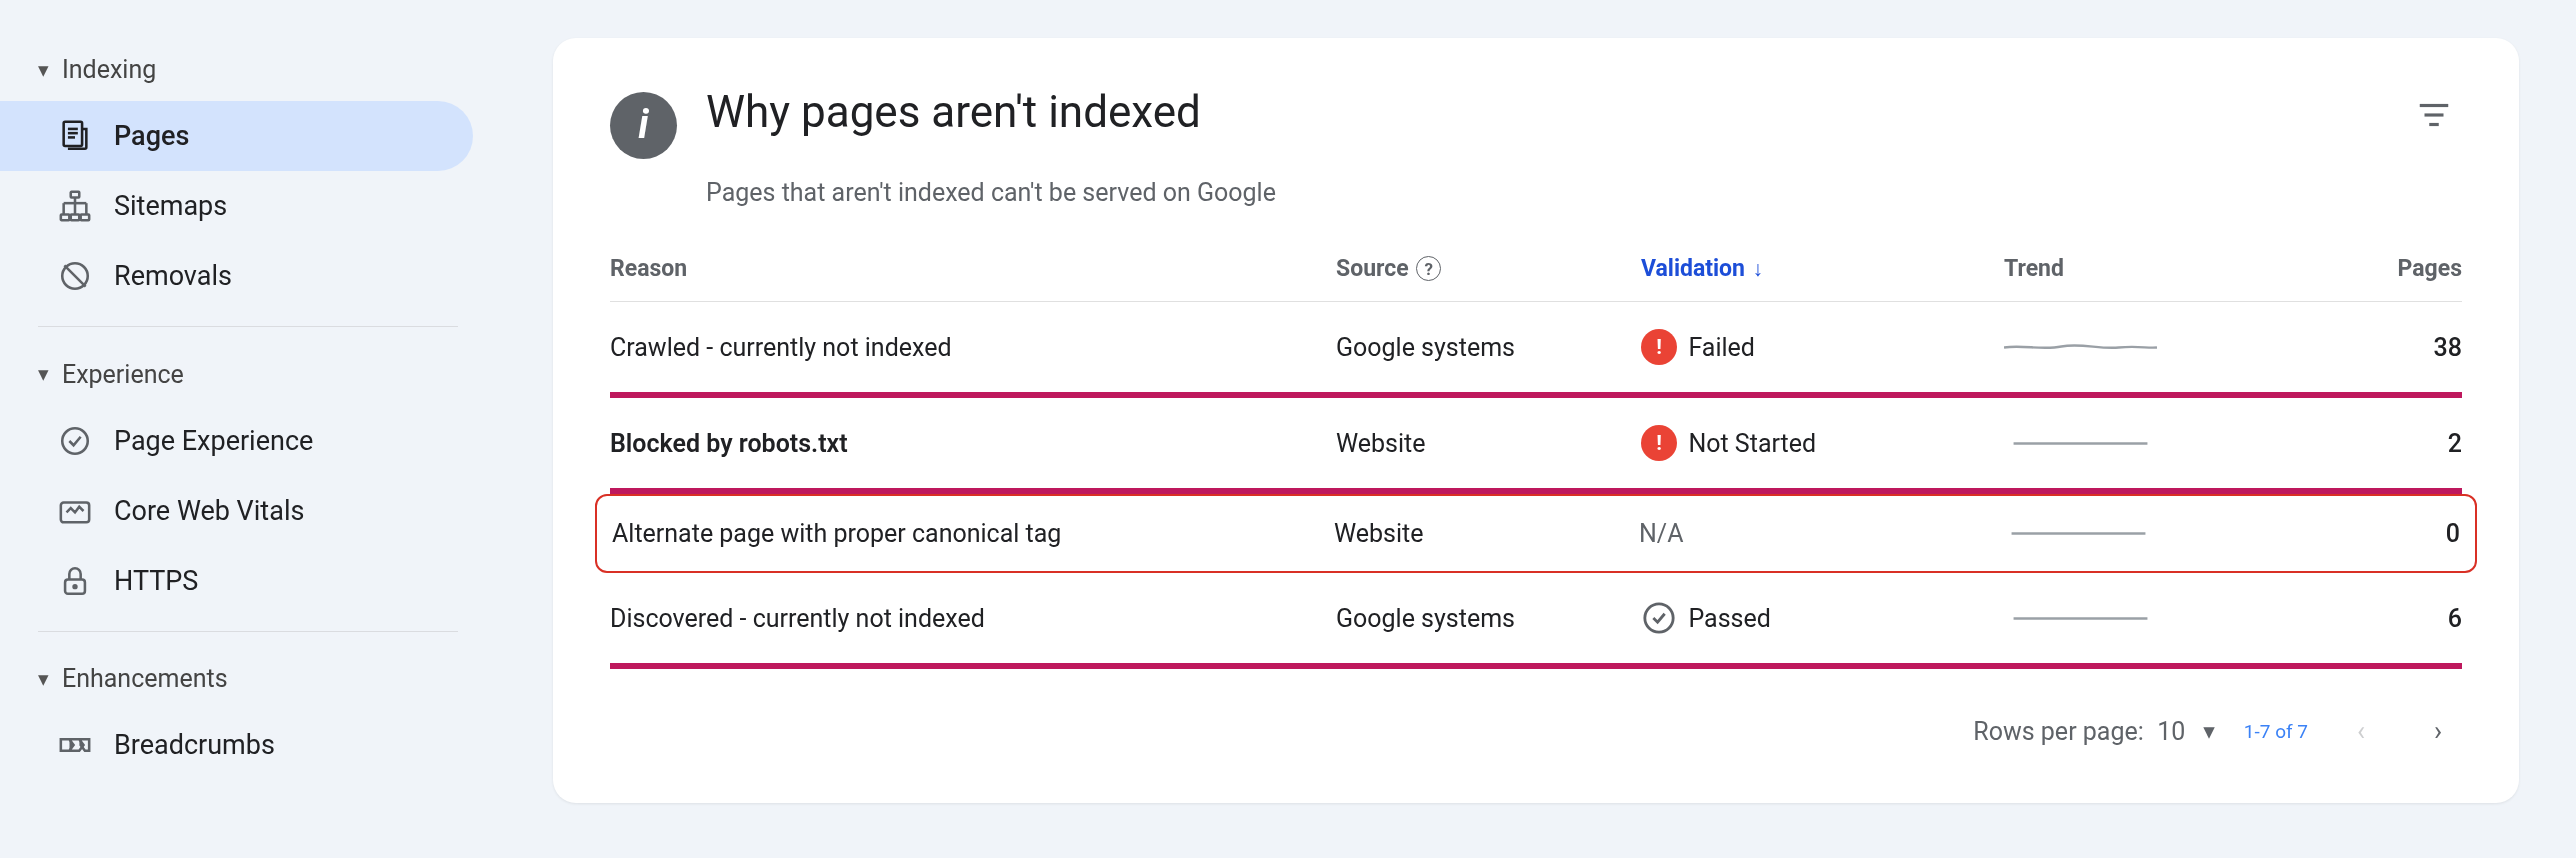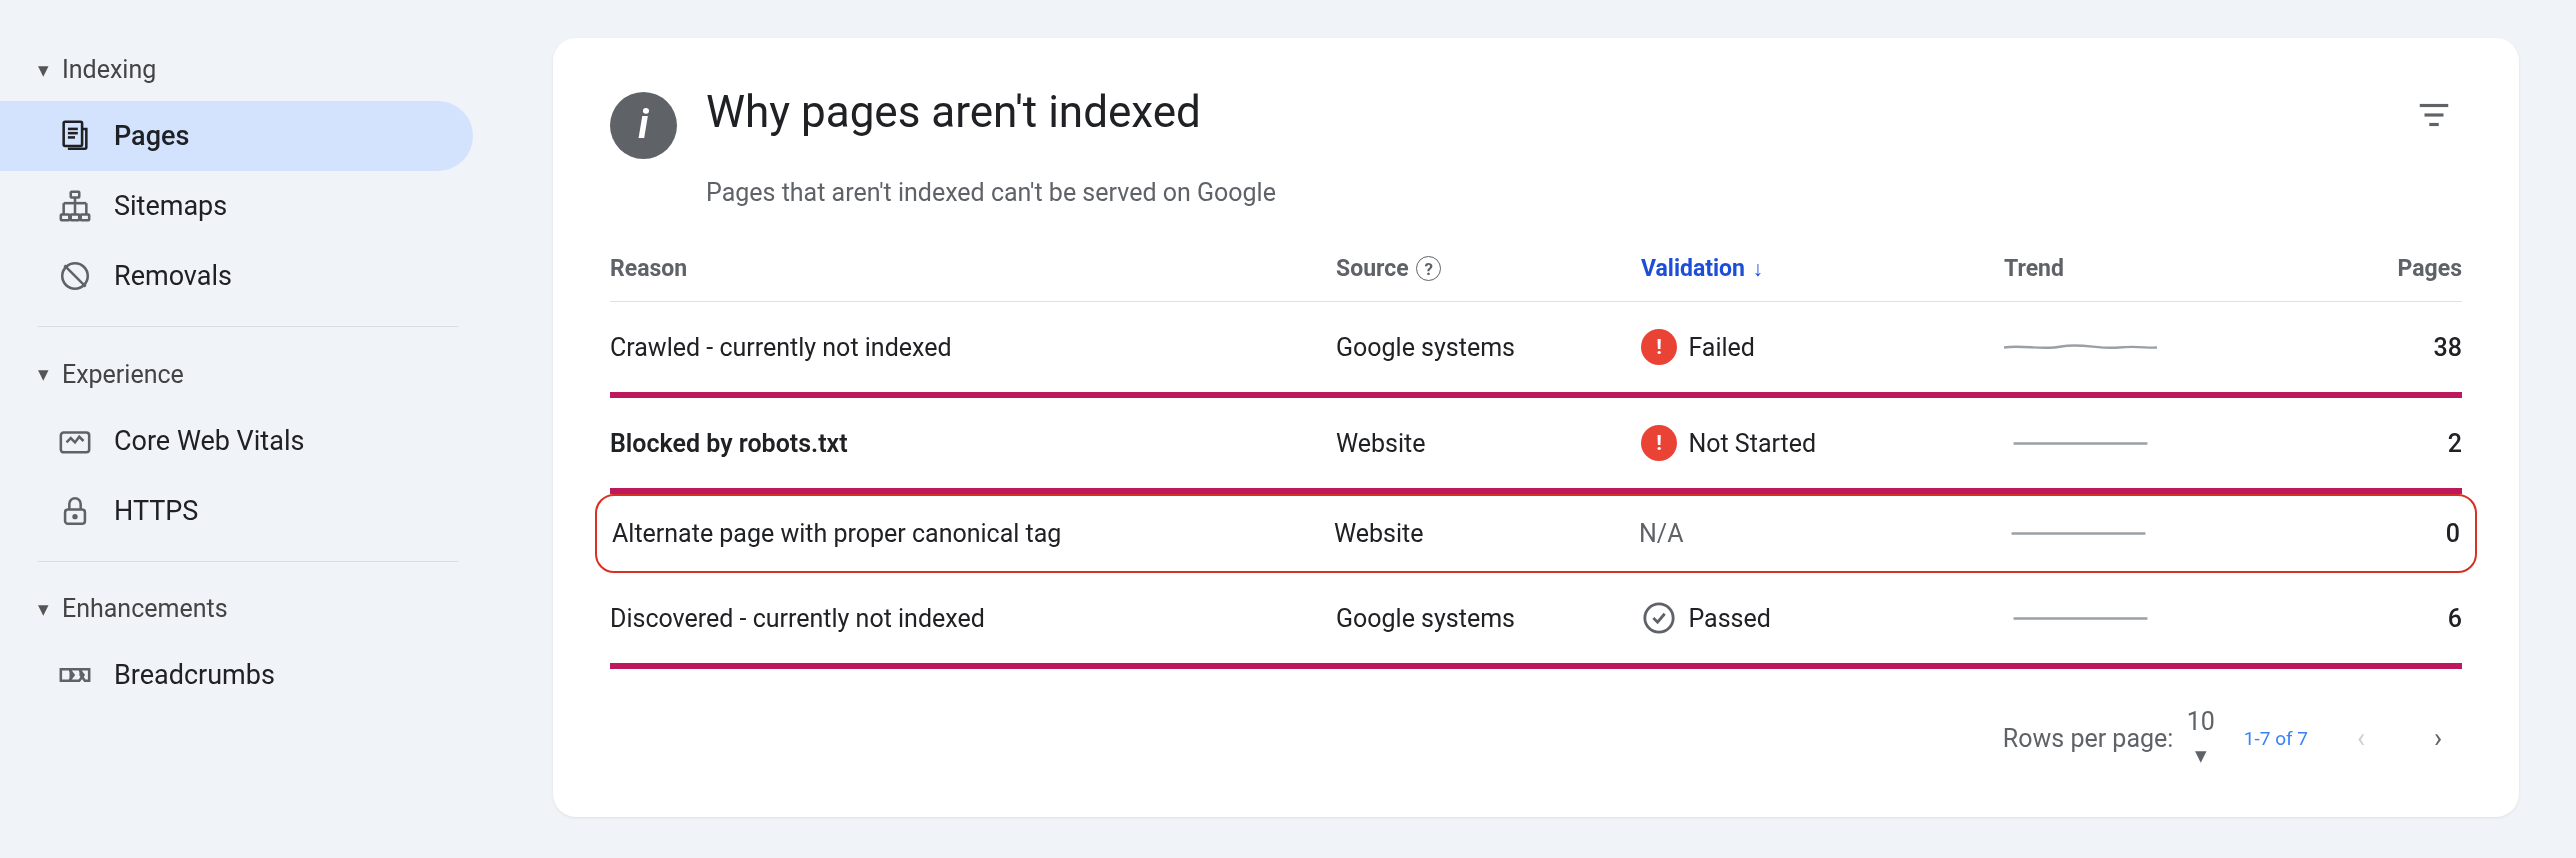--- a/index.html
+++ b/index.html
@@ -175,21 +175,21 @@
 
     .table-row {
       display: grid;
       grid-template-columns: 1fr 305px 363px 305px 153px;
       border-bottom: 6px solid #be185d;
       padding: 27px 0;
       align-items: center;
     }
     .table-row.highlighted {
       border: 2.4px solid #d93025;
-      border-radius: 19px;
+      border-radius: 12px;
       padding: 23px 15.3px;
       margin: 0 -15.3px;
     }
 
     .td {
       font-size: 25px;
       color: #202124;
       display: flex;
       align-items: center;
       gap: 11.4px;
@@ -271,23 +271,22 @@
       font-size: 27px;
       color: #5f6368;
     }
     .pagination-btn.disabled {
       opacity: 0.3;
       cursor: default;
     }
     .rows-dropdown {
       display: flex;
       align-items: center;
-      gap: 6px;
+      gap: 18px;
       cursor: pointer;
-      flex-direction: column;
     }
     .rows-dropdown .arrow {
       font-size: 23px;
     }
   </style>
 </head>
 <body>
 
 <nav class="sidebar">
 
@@ -335,20 +334,29 @@
 
   <div class="sidebar-divider"></div>
 
   <div class="sidebar-section-header">
     <span class="chevron">▾</span>
     <span>Experience</span>
   </div>
   <div class="sidebar-item">
     <span class="sidebar-icon">
       <svg width="34" height="34" viewBox="0 0 24 24" fill="none" stroke="#5f6368" stroke-width="1.8">
+        <circle cx="12" cy="12" r="9"></circle>
+        <polyline points="8,12 11,15 16,9"></polyline>
+      </svg>
+    </span>
+    <span>Page Experience</span>
+  </div>
+  <div class="sidebar-item">
+    <span class="sidebar-icon">
+      <svg width="34" height="34" viewBox="0 0 24 24" fill="none" stroke="#5f6368" stroke-width="1.8">
         <rect x="2" y="6" width="20" height="14" rx="2"></rect>
         <polyline points="6,13 9,10 12,13 15,9 18,12"></polyline>
       </svg>
     </span>
     <span>Core Web Vitals</span>
   </div>
   <div class="sidebar-item">
     <span class="sidebar-icon">
       <svg width="34" height="34" viewBox="0 0 24 24" fill="none" stroke="#5f6368" stroke-width="1.8">
         <rect x="5" y="11" width="14" height="10" rx="2"></rect>

